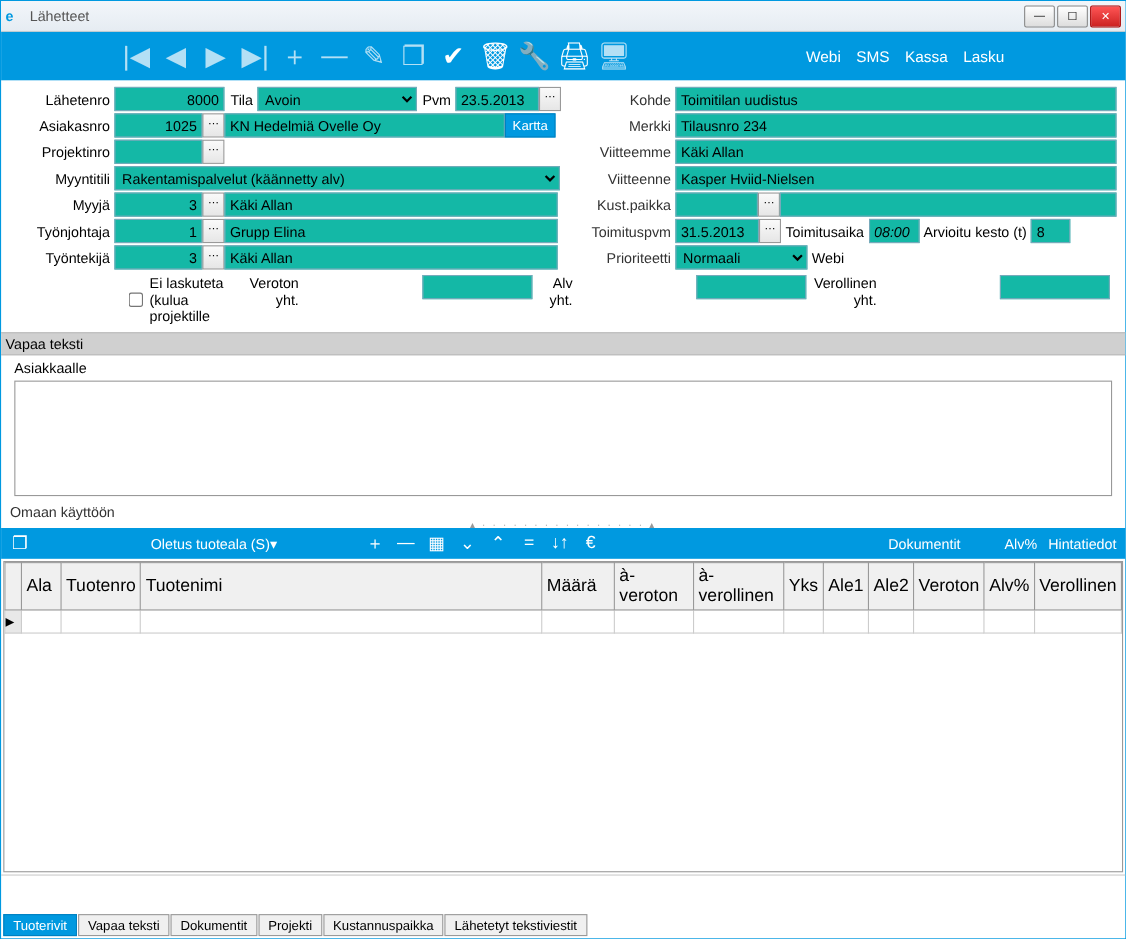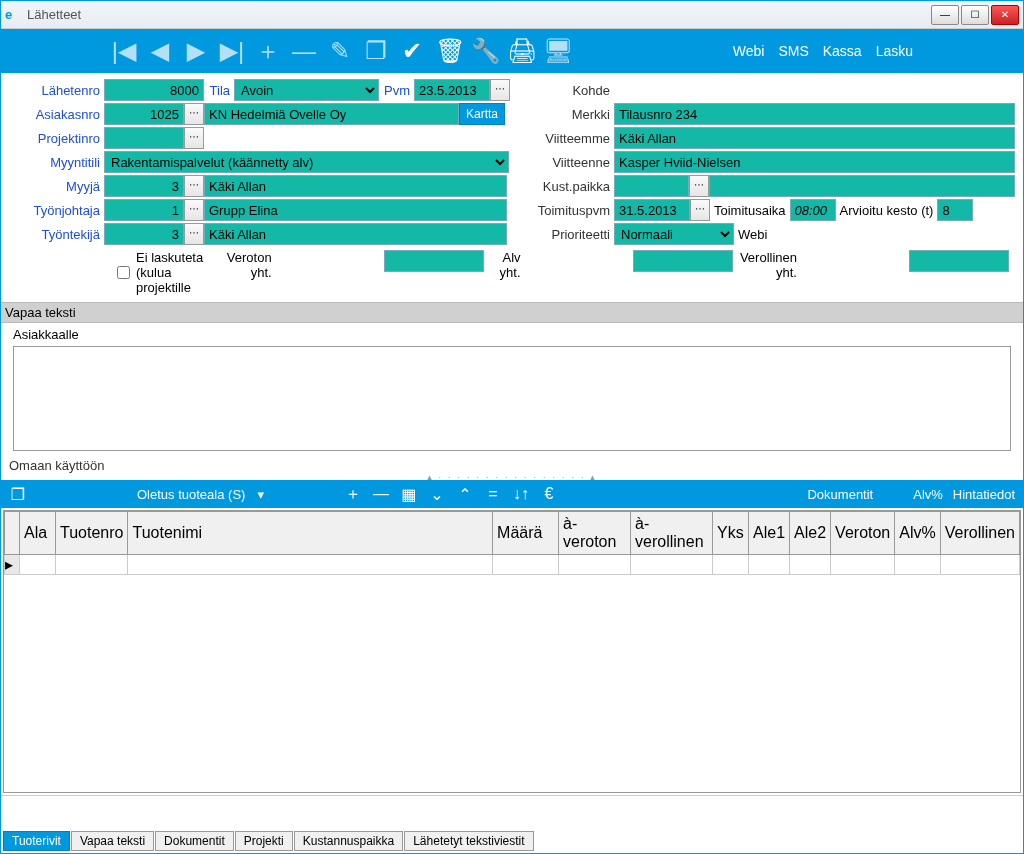--- a/index.html
+++ b/index.html
@@ -94,21 +94,21 @@
 }
 .col-right {
   display: flex;
   align-items: center;
   flex: 1;
 }
 .lbl {
   width: 95px;
   text-align: right;
   padding-right: 4px;
-  color: #1d4ed8;
+  color: #000000;
   font-size: 13px;
 }
 .lbl-r {
   width: 95px;
   text-align: right;
   padding-right: 4px;
   color: #333;
   font-size: 13px;
 }
 input[type="text"], select, .combo {
@@ -187,21 +187,21 @@
 .rows-toolbar .tb-icon-sm {
   color: #fff;
   font-size: 16px;
   cursor: pointer;
   width: 18px;
   text-align: center;
 }
 .rows-toolbar .dropdown-text {
   cursor: pointer;
   display: flex;
-  gap: 12px;
+  gap: 0;
 }
 
 .table-wrap {
   margin: 2px;
   border: 1px solid #999;
   flex: 1;
   background: #fff;
   overflow: hidden;
 }
 .data-table {
@@ -295,20 +295,21 @@
         <span class="lbl">Lähetenro</span>
         <input type="text" style="width: 100px; text-align: right;" value="8000">
         <span class="lbl" style="width:30px">Tila</span>
         <select style="width:145px"><option>Avoin</option></select>
         <span class="lbl" style="width:35px">Pvm</span>
         <input type="text" style="width: 76px;" value="23.5.2013">
         <span class="dots-btn">⋯</span>
       </div>
       <div class="col-right">
         <span class="lbl-r">Kohde</span>
+        <input type="text" style="flex: 1 1 0%;" value="Toimitilan uudistus">
       </div>
     </div>
 
     <div class="form-row">
       <div class="col-left">
         <span class="lbl">Asiakasnro</span>
         <input type="text" style="width: 80px; text-align: right;" value="1025">
         <span class="dots-btn">⋯</span>
         <input type="text" style="width: 255px;" value="KN Hedelmiä Ovelle Oy">
         <button class="kartta-btn">Kartta</button>

